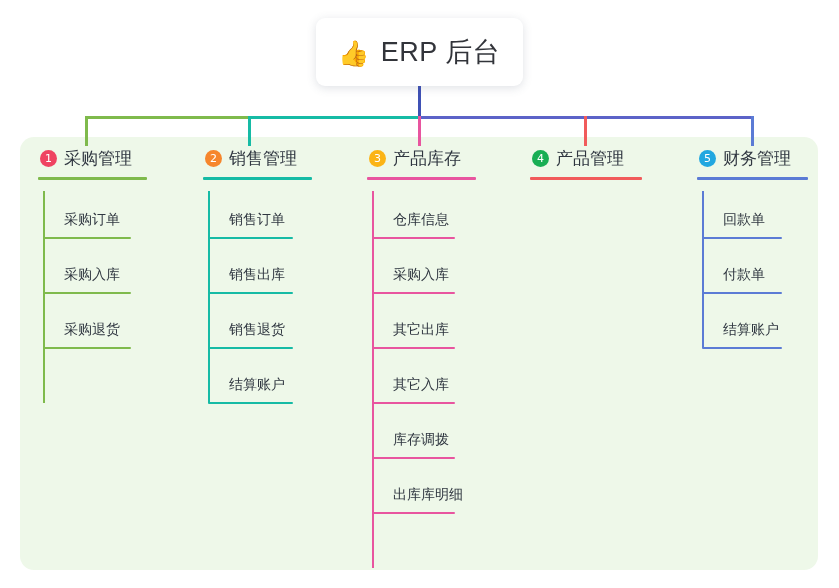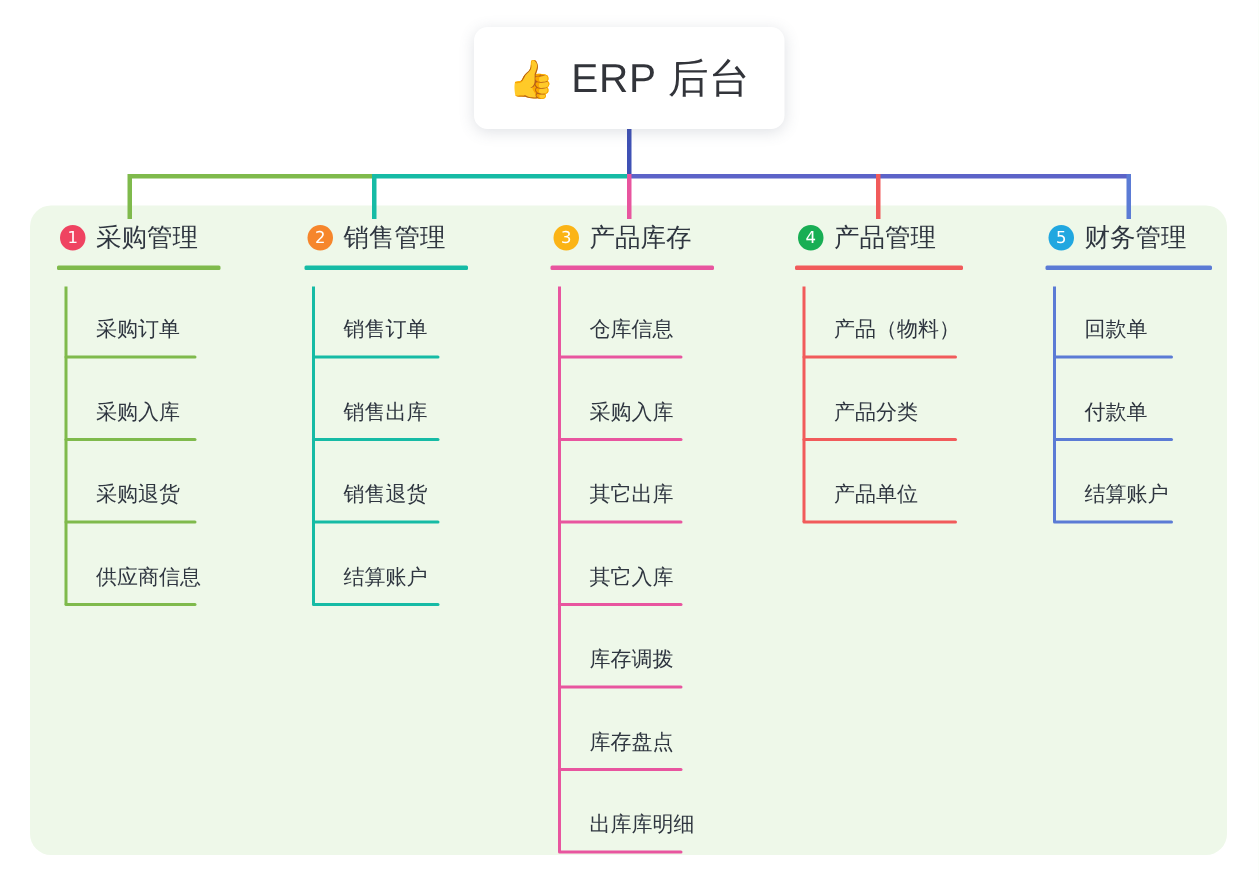--- a/index.html
+++ b/index.html
@@ -191,24 +191,20 @@
           <div class="item-rule" style="background: rgb(127, 186, 76);"></div>
         </div>
         <div class="item">
           <div class="item-label">采购入库</div>
           <div class="item-rule" style="background: rgb(127, 186, 76);"></div>
         </div>
         <div class="item">
           <div class="item-label">采购退货</div>
           <div class="item-rule" style="background: rgb(127, 186, 76);"></div>
         </div>
-        <div class="item">
-          <div class="item-label">供应商信息</div>
-          <div class="item-rule" style="background: rgb(127, 186, 76);"></div>
-        </div>
       </div>
   </div>
 
   <div class="branch" id="branch-2">
     <div class="branch-head">
       <span class="badge" style="background: rgb(246, 134, 44);">2</span>
       <span class="branch-title">销售管理</span>
     </div>
     <div class="head-rule" style="background: rgb(22, 187, 165);"></div>
     <div class="items">
@@ -254,51 +250,32 @@
         </div>
         <div class="item">
           <div class="item-label">其它入库</div>
           <div class="item-rule" style="background: rgb(232, 85, 159);"></div>
         </div>
         <div class="item">
           <div class="item-label">库存调拨</div>
           <div class="item-rule" style="background: rgb(232, 85, 159);"></div>
         </div>
         <div class="item">
-          <div class="item-label">库存盘点</div>
-          <div class="item-rule" style="background: rgb(232, 85, 159);"></div>
-        </div>
-        <div class="item">
           <div class="item-label">出库库明细</div>
           <div class="item-rule" style="background: rgb(232, 85, 159);"></div>
         </div>
       </div>
   </div>
 
   <div class="branch" id="branch-4">
     <div class="branch-head">
       <span class="badge" style="background: rgb(24, 174, 84);">4</span>
       <span class="branch-title">产品管理</span>
     </div>
     <div class="head-rule" style="background: rgb(241, 91, 91);"></div>
-    <div class="items">
-      <div class="spine" style="background: rgb(241, 91, 91); height: 157px;"></div>
-    <div class="item">
-          <div class="item-label">产品（物料）</div>
-          <div class="item-rule" style="background: rgb(241, 91, 91);"></div>
-        </div>
-        <div class="item">
-          <div class="item-label">产品分类</div>
-          <div class="item-rule" style="background: rgb(241, 91, 91);"></div>
-        </div>
-        <div class="item">
-          <div class="item-label">产品单位</div>
-          <div class="item-rule" style="background: rgb(241, 91, 91);"></div>
-        </div>
-      </div>
   </div>
 
   <div class="branch" id="branch-5">
     <div class="branch-head">
       <span class="badge" style="background: rgb(33, 167, 224);">5</span>
       <span class="branch-title">财务管理</span>
     </div>
     <div class="head-rule" style="background: rgb(91, 123, 213);"></div>
     <div class="items">
       <div class="spine" style="background: rgb(91, 123, 213); height: 157px;"></div>

